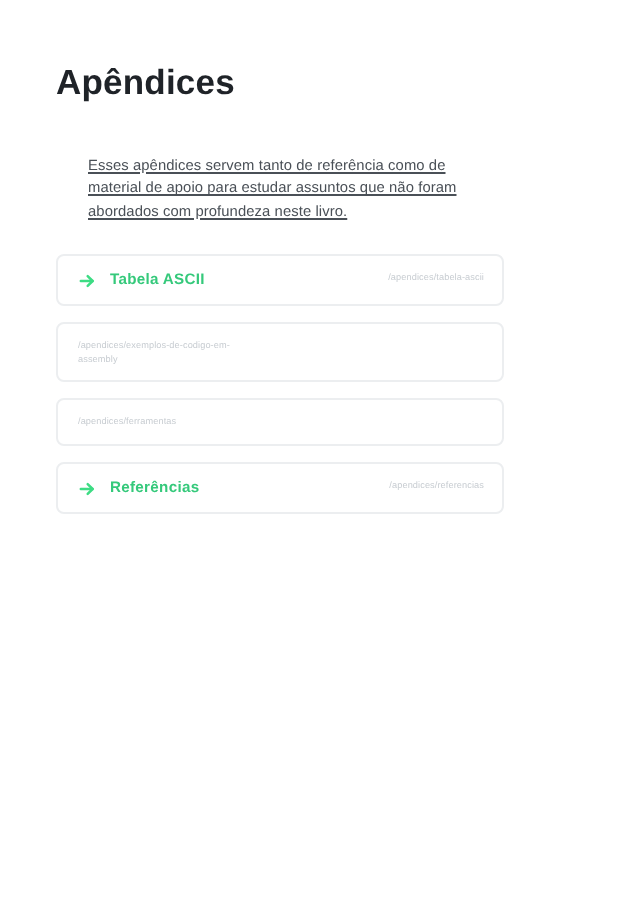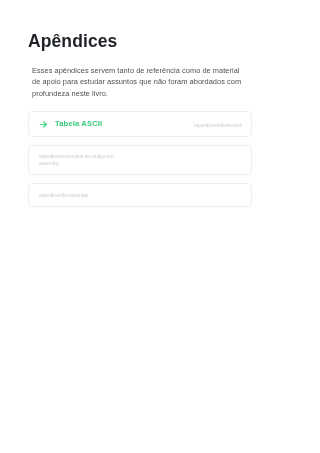--- a/index.html
+++ b/index.html
@@ -25,41 +25,42 @@
   .page-title {
     margin: 0;
     padding-top: 30px;
     font-size: 17.5px;
     line-height: 22px;
     font-weight: 700;
     color: #1f2328;
     letter-spacing: 0.1px;
   }
   .intro {
-    margin: 4px;
+    margin: 16px;
     padding-top: 9px;
     font-size: 7.4px;
     line-height: 11.4px;
     color: #4a5057;
     max-width: 266px;
     letter-spacing: 0.05px;
+    text-decoration: underline;
   }
   .cards {
     margin-top: 12px;
     display: flex;
     flex-direction: column;
     gap: 8px;
   }
   .card {
     box-sizing: border-box;
     border: 1px solid #eceef0;
     border-radius: 4px;
     background: #ffffff;
     display: flex;
-    align-items: flex-end;
+    align-items: flex-start;
     justify-content: space-between;
     padding: 7px 9px 7px 10px;
     min-height: 24px;
     text-decoration: none;
     gap: 8px;
   }
   .card-left {
     display: flex;
     align-items: center;
     gap: 7px;
@@ -124,15 +125,27 @@
     </a>
 
     <a class="card wide" href="#">
       <span class="card-path">/apendices/exemplos-de-codigo-em-assembly</span>
     </a>
 
     <a class="card" href="#">
       <span class="card-path">/apendices/ferramentas</span>
     </a>
 
+    <a class="card" href="#">
+      <span class="card-left">
+        <span class="arrow-icon">
+          <svg viewBox="0 0 16 16" fill="none" stroke="currentColor" stroke-width="2.2" stroke-linecap="round" stroke-linejoin="round">
+            <path d="M2.5 8 H13"></path>
+            <path d="M8.6 3.6 L13 8 L8.6 12.4"></path>
+          </svg>
+        </span>
+        <span class="card-label">Referências</span>
+      </span>
+      <span class="card-path">/apendices/referencias</span>
+    </a>
 
   </div>
 </div>
 
 </body></html>

